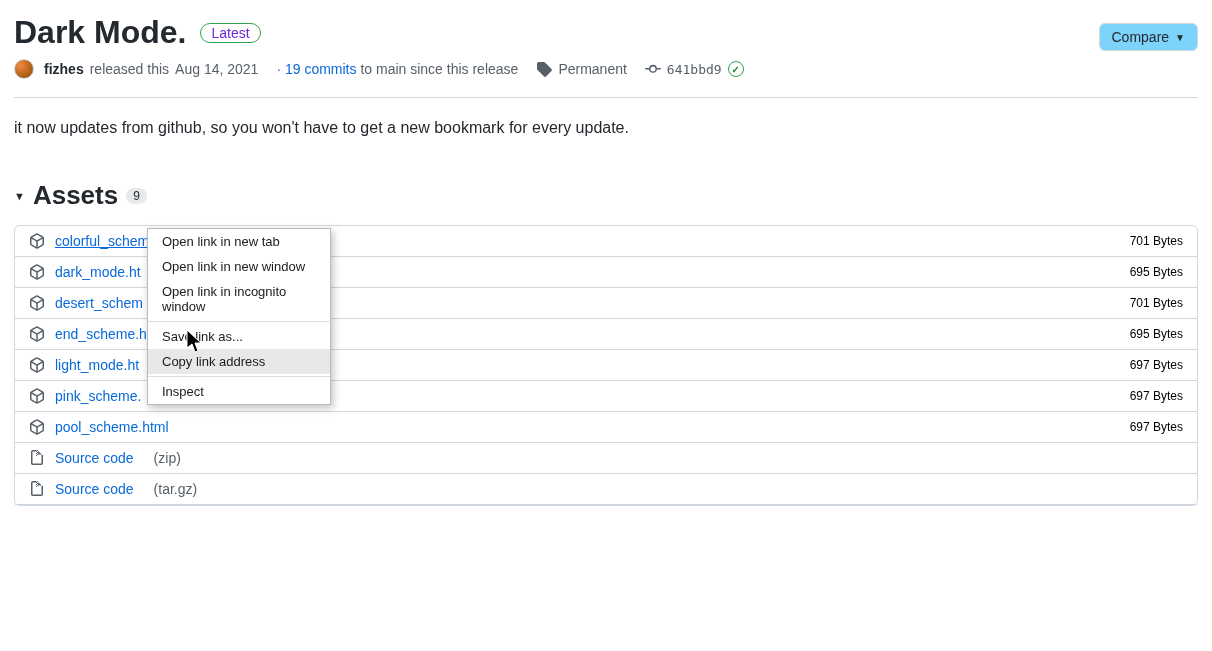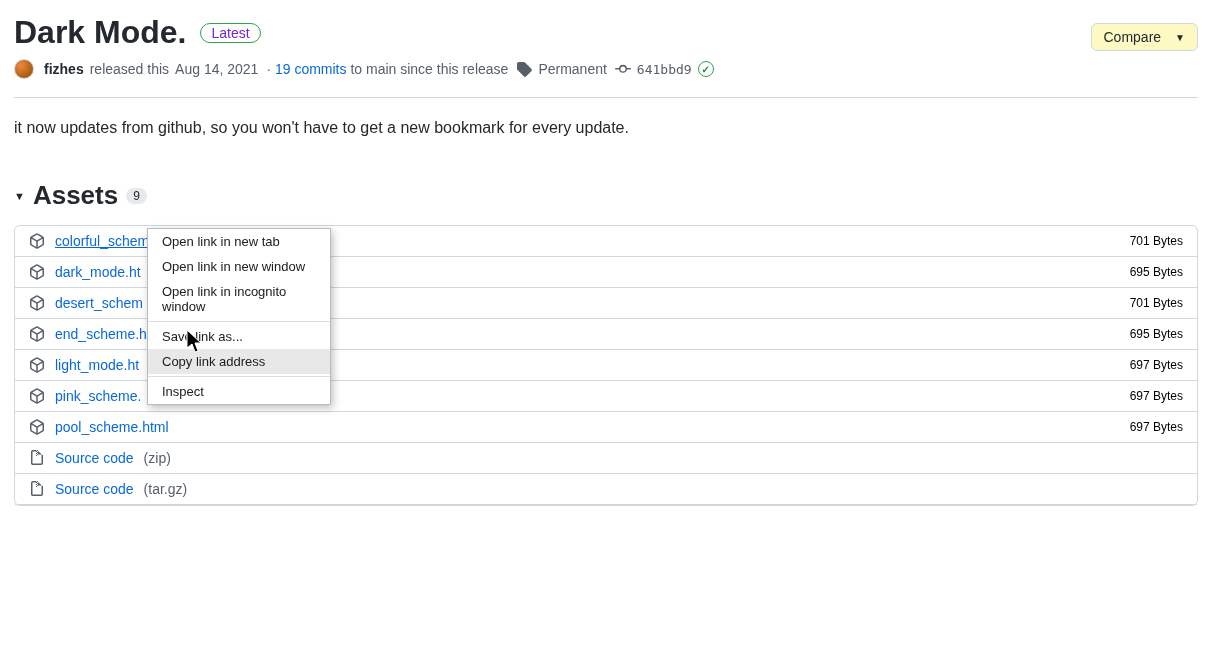--- a/index.html
+++ b/index.html
@@ -33,37 +33,37 @@
   .latest-badge {
     border: 1px solid #2da44e;
     color: #6d28d9;
     border-radius: 24px;
     padding: 1px 10px;
     font-size: 14px;
     font-weight: 500;
   }
   .compare-btn {
     border: 1px solid #d0d7de;
-    background: #fef9c3;
+    background: #7dd3fc;
     border-radius: 6px;
     padding: 5px 12px;
     font-size: 14px;
     color: #24292f;
     display: flex;
     align-items: center;
-    gap: 14px;
+    gap: 6px;
     cursor: pointer;
   }
   .caret-down {
     font-size: 10px;
   }
   .meta-row {
     display: flex;
     align-items: center;
-    gap: 8px;
+    gap: 18px;
     font-size: 14px;
     color: #57606a;
     margin-bottom: 18px;
   }
   .avatar {
     width: 20px;
     height: 20px;
     border-radius: 50%;
     background: radial-gradient(circle at 30% 30%, #f0883e, #8a4a00);
     border: 1px solid #d0d7de;
@@ -169,21 +169,21 @@
   .asset-link {
     color: #0969da;
     text-decoration: none;
   }
   .asset-size {
     color: #000000;
     font-size: 12px;
   }
   .zip-note {
     color: #57606a;
-    margin-left: 0;
+    margin-left: 10px;
   }
   .context-menu {
     position: absolute;
     top: 2px;
     left: 132px;
     width: 184px;
     background: #ffffff;
     border: 1px solid #bbb;
     box-shadow: 2px 3px 8px rgba(0,0,0,0.25);
     font-size: 13px;

